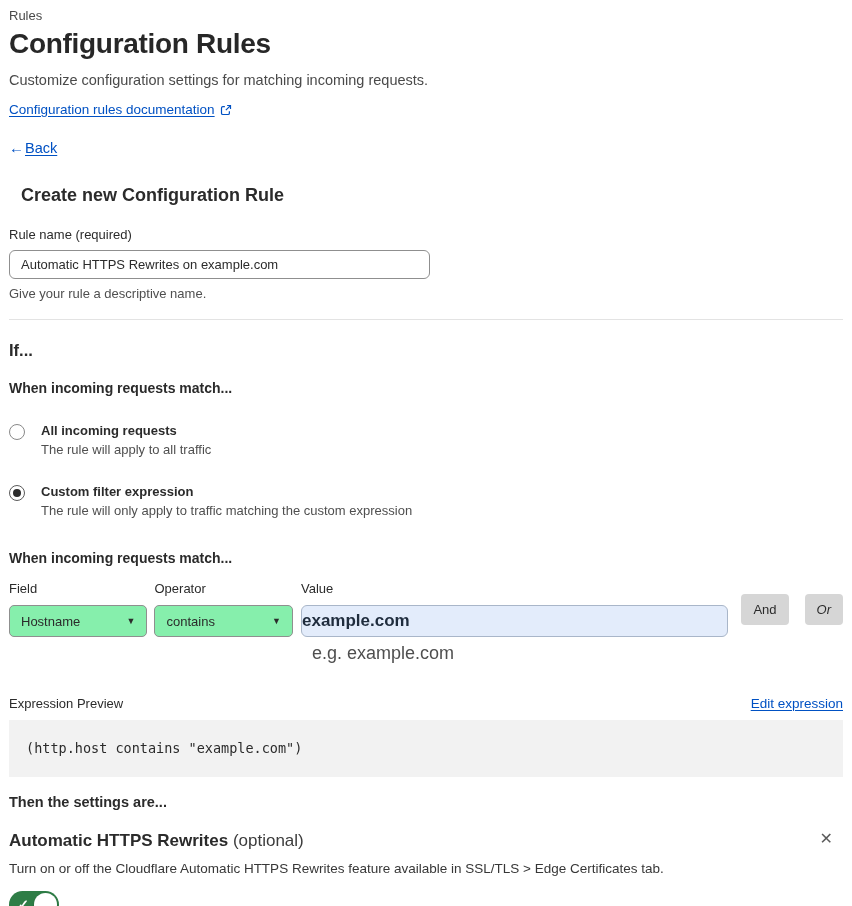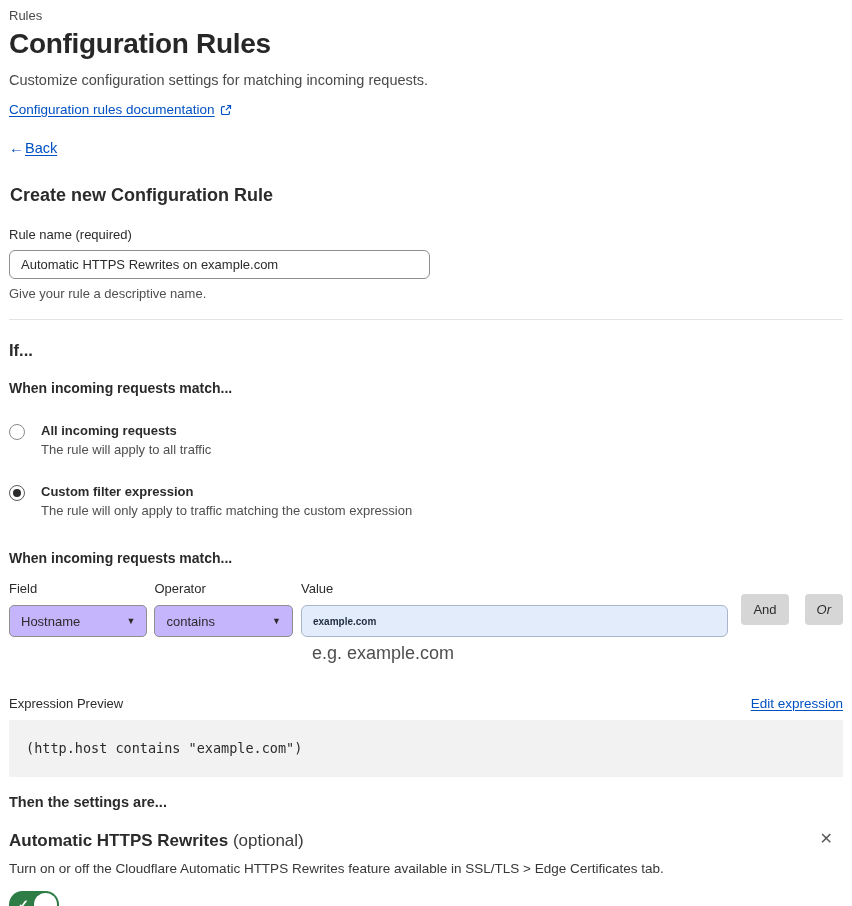--- a/index.html
+++ b/index.html
@@ -27,21 +27,21 @@
   h1.page-title{font-size:28px;font-weight:700;margin:5px 0 0;color:#272727;letter-spacing:-0.3px;}
   .page-desc{font-size:14.5px;color:#4a4a4a;margin-top:12px;}
 
   .doc-link-row{margin-top:14px;display:flex;align-items:center;gap:5px;}
   a.link{color:var(--link-blue);font-size:13.5px;text-decoration:underline;text-underline-offset:2px;cursor:pointer;}
   .ext-icon{display:inline-block;line-height:0;}
 
   .back-row{margin-top:22px;font-size:14.5px;display:flex;align-items:center;}
   .back-arrow{color:var(--link-blue);text-decoration:none;font-size:15px;margin-right:1px;}
 
-  h2.form-title{font-size:18px;font-weight:700;margin:29px 1px 0;}
+  h2.form-title{font-size:18px;font-weight:700;margin:29px 12px 0;}
 
   .field-label{font-size:13px;color:var(--text-dark);margin-top:21px;}
   input.text-input{
     display:block;margin-top:8px;width:421px;height:29px;
     border:1px solid var(--border-gray);border-radius:6px;
     padding:0 11px;font-size:13px;color:var(--text-dark);
     font-family:"Liberation Sans","DejaVu Sans",sans-serif;background:#fff;
   }
   .helper{font-size:13px;color:var(--text-gray);margin-top:7px;}
 
@@ -65,26 +65,26 @@
 
   .cond-row{display:flex;margin-top:15px;align-items:center;}
   .cond-col{display:flex;flex-direction:column;}
   .col-field{width:139px;margin-right:7px;}
   .col-op{width:139px;margin-right:8px;}
   .col-value{width:429px;}
   .cond-label{font-size:13px;color:var(--text-dark);margin-bottom:9px;}
   .select-box{
     height:32px;border:1px solid var(--border-gray);border-radius:5px;
     display:flex;align-items:center;justify-content:space-between;
-    padding:0 11px;font-size:13px;background:#c4b5fd;cursor:pointer;
+    padding:0 11px;font-size:13px;background:#86efac;cursor:pointer;
   }
   .chevron{font-size:9px;color:#2b2b2b;}
   input.value-input{
     height:32px;width:100%;border:1px solid #a9b6c9;border-radius:6px;
-    background:var(--value-bg);padding:0 11px;font-size:10px;font-weight:600;
+    background:var(--value-bg);padding:0 0;font-size:17px;font-weight:600;
     color:#1f2c3d;font-family:"Liberation Sans","DejaVu Sans",sans-serif;
   }
   .and-or-btn{
     height:31px;border:none;border-radius:4px;background:var(--btn-gray);
     font-size:13px;color:var(--text-dark);padding:0 12px;cursor:pointer;
     font-family:"Liberation Sans","DejaVu Sans",sans-serif;
   }
   .btn-and{margin-left:13px;}
   .btn-or{margin-left:16px;font-style:italic;}
   .value-helper{font-size:18px;color:var(--text-gray);margin-top:6px;margin-left:303px;}

